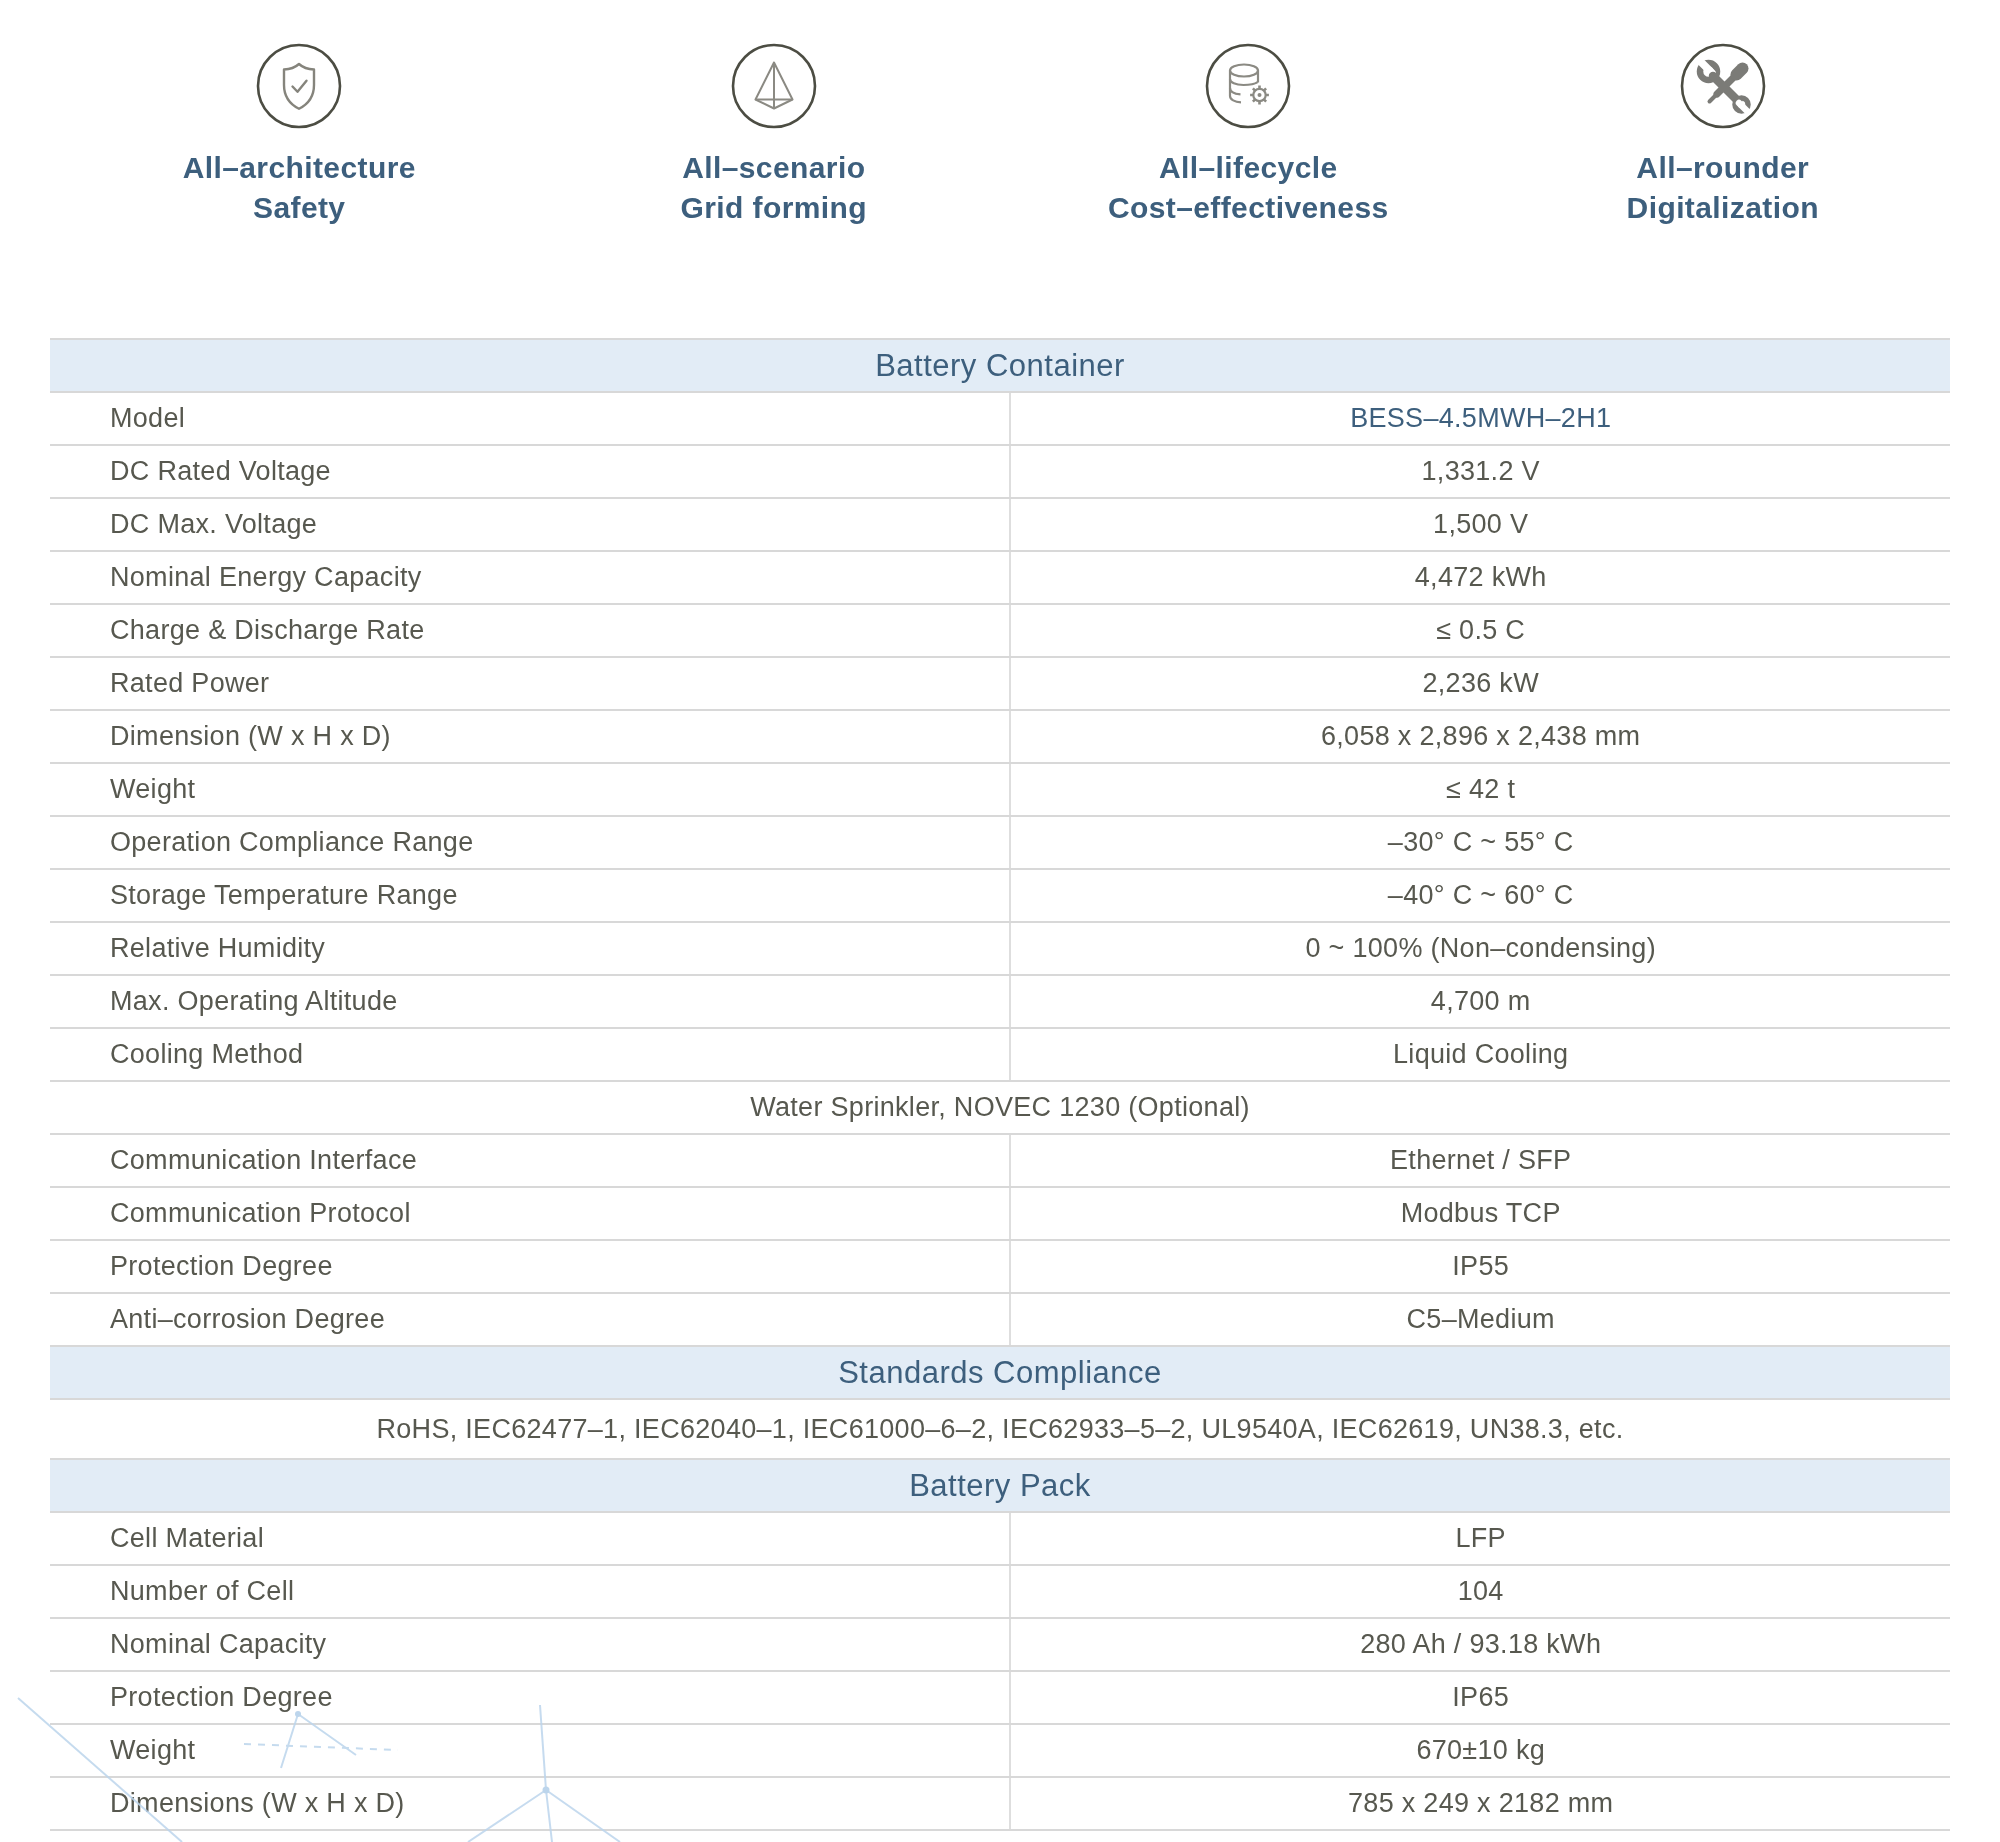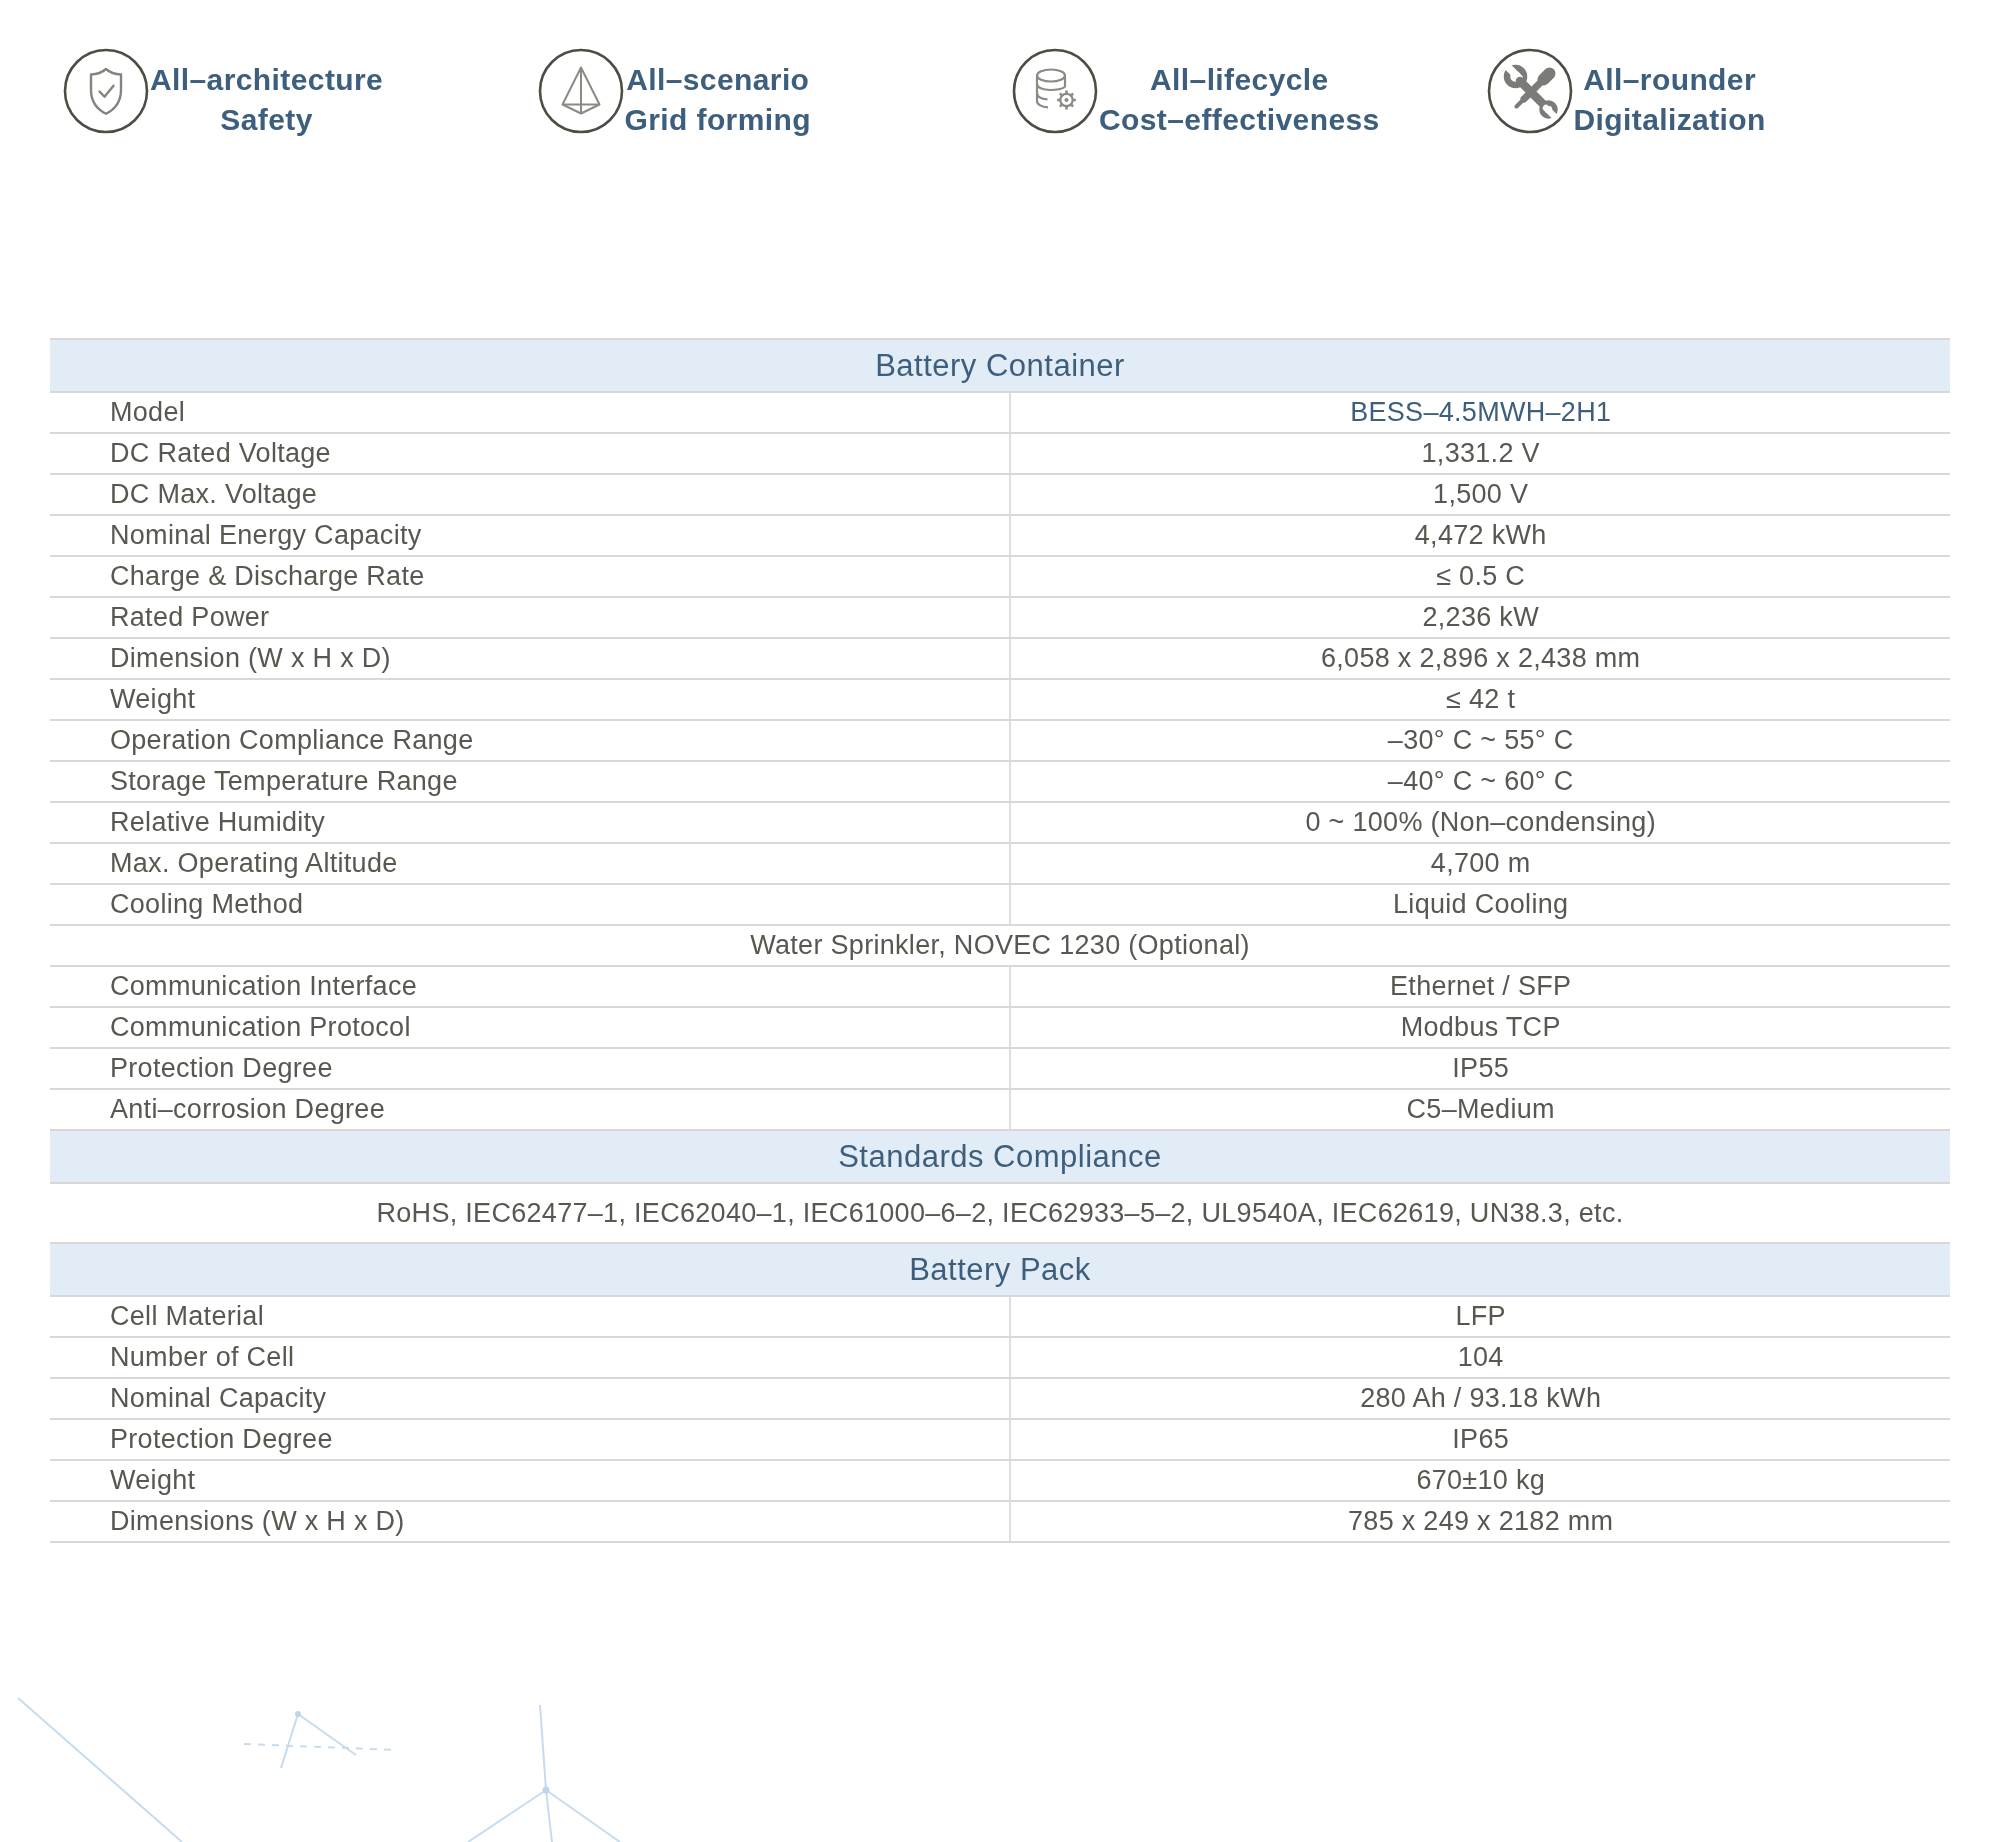--- a/index.html
+++ b/index.html
@@ -2,39 +2,39 @@
 <html><head>
 <meta charset="utf-8">
 <style>
   html,body{margin:0;padding:0;background:#ffffff;}
   body{
     width:2000px;height:1842px;position:relative;overflow:hidden;
     font-family:"Liberation Sans",sans-serif;color:#57584f;
   }
   
   .features{display:flex;padding:42px 40px 0 62px;}
-  .feature{flex:1;display:flex;flex-direction:row;align-items:center;}
+  .feature{flex:1;display:flex;flex-direction:column;align-items:center;}
   .feature svg{display:block;}
   .feature-label{
     margin-top:18px;font-size:30px;font-weight:bold;color:#3d5f7d;
     text-align:center;line-height:1.33;letter-spacing:0.4px;
   }
   
   .spec-table{
     position:absolute;left:50px;top:338px;width:1900px;
     border-top:2px solid #d8d8d8;
   }
   .section-header{
     box-sizing:border-box;height:53px;background:#e2ecf6;color:#3d5f7d;
     font-size:31px;letter-spacing:0.5px;
     display:flex;align-items:center;justify-content:center;
     border-bottom:2px solid #d8d8d8;
   }
   .spec-row{
-    box-sizing:border-box;display:flex;height:41px;
+    box-sizing:border-box;display:flex;height:53px;
     border-bottom:2px solid #d8d8d8;font-size:27px;letter-spacing:0.3px;
   }
   .spec-label{
     box-sizing:border-box;width:50.6%;display:flex;align-items:center;
     padding-left:60px;border-right:2px solid #dedede;color:#57584f;
   }
   .spec-value{
     flex:1;display:flex;align-items:center;justify-content:center;
     text-align:right;color:#57584f;
   }

